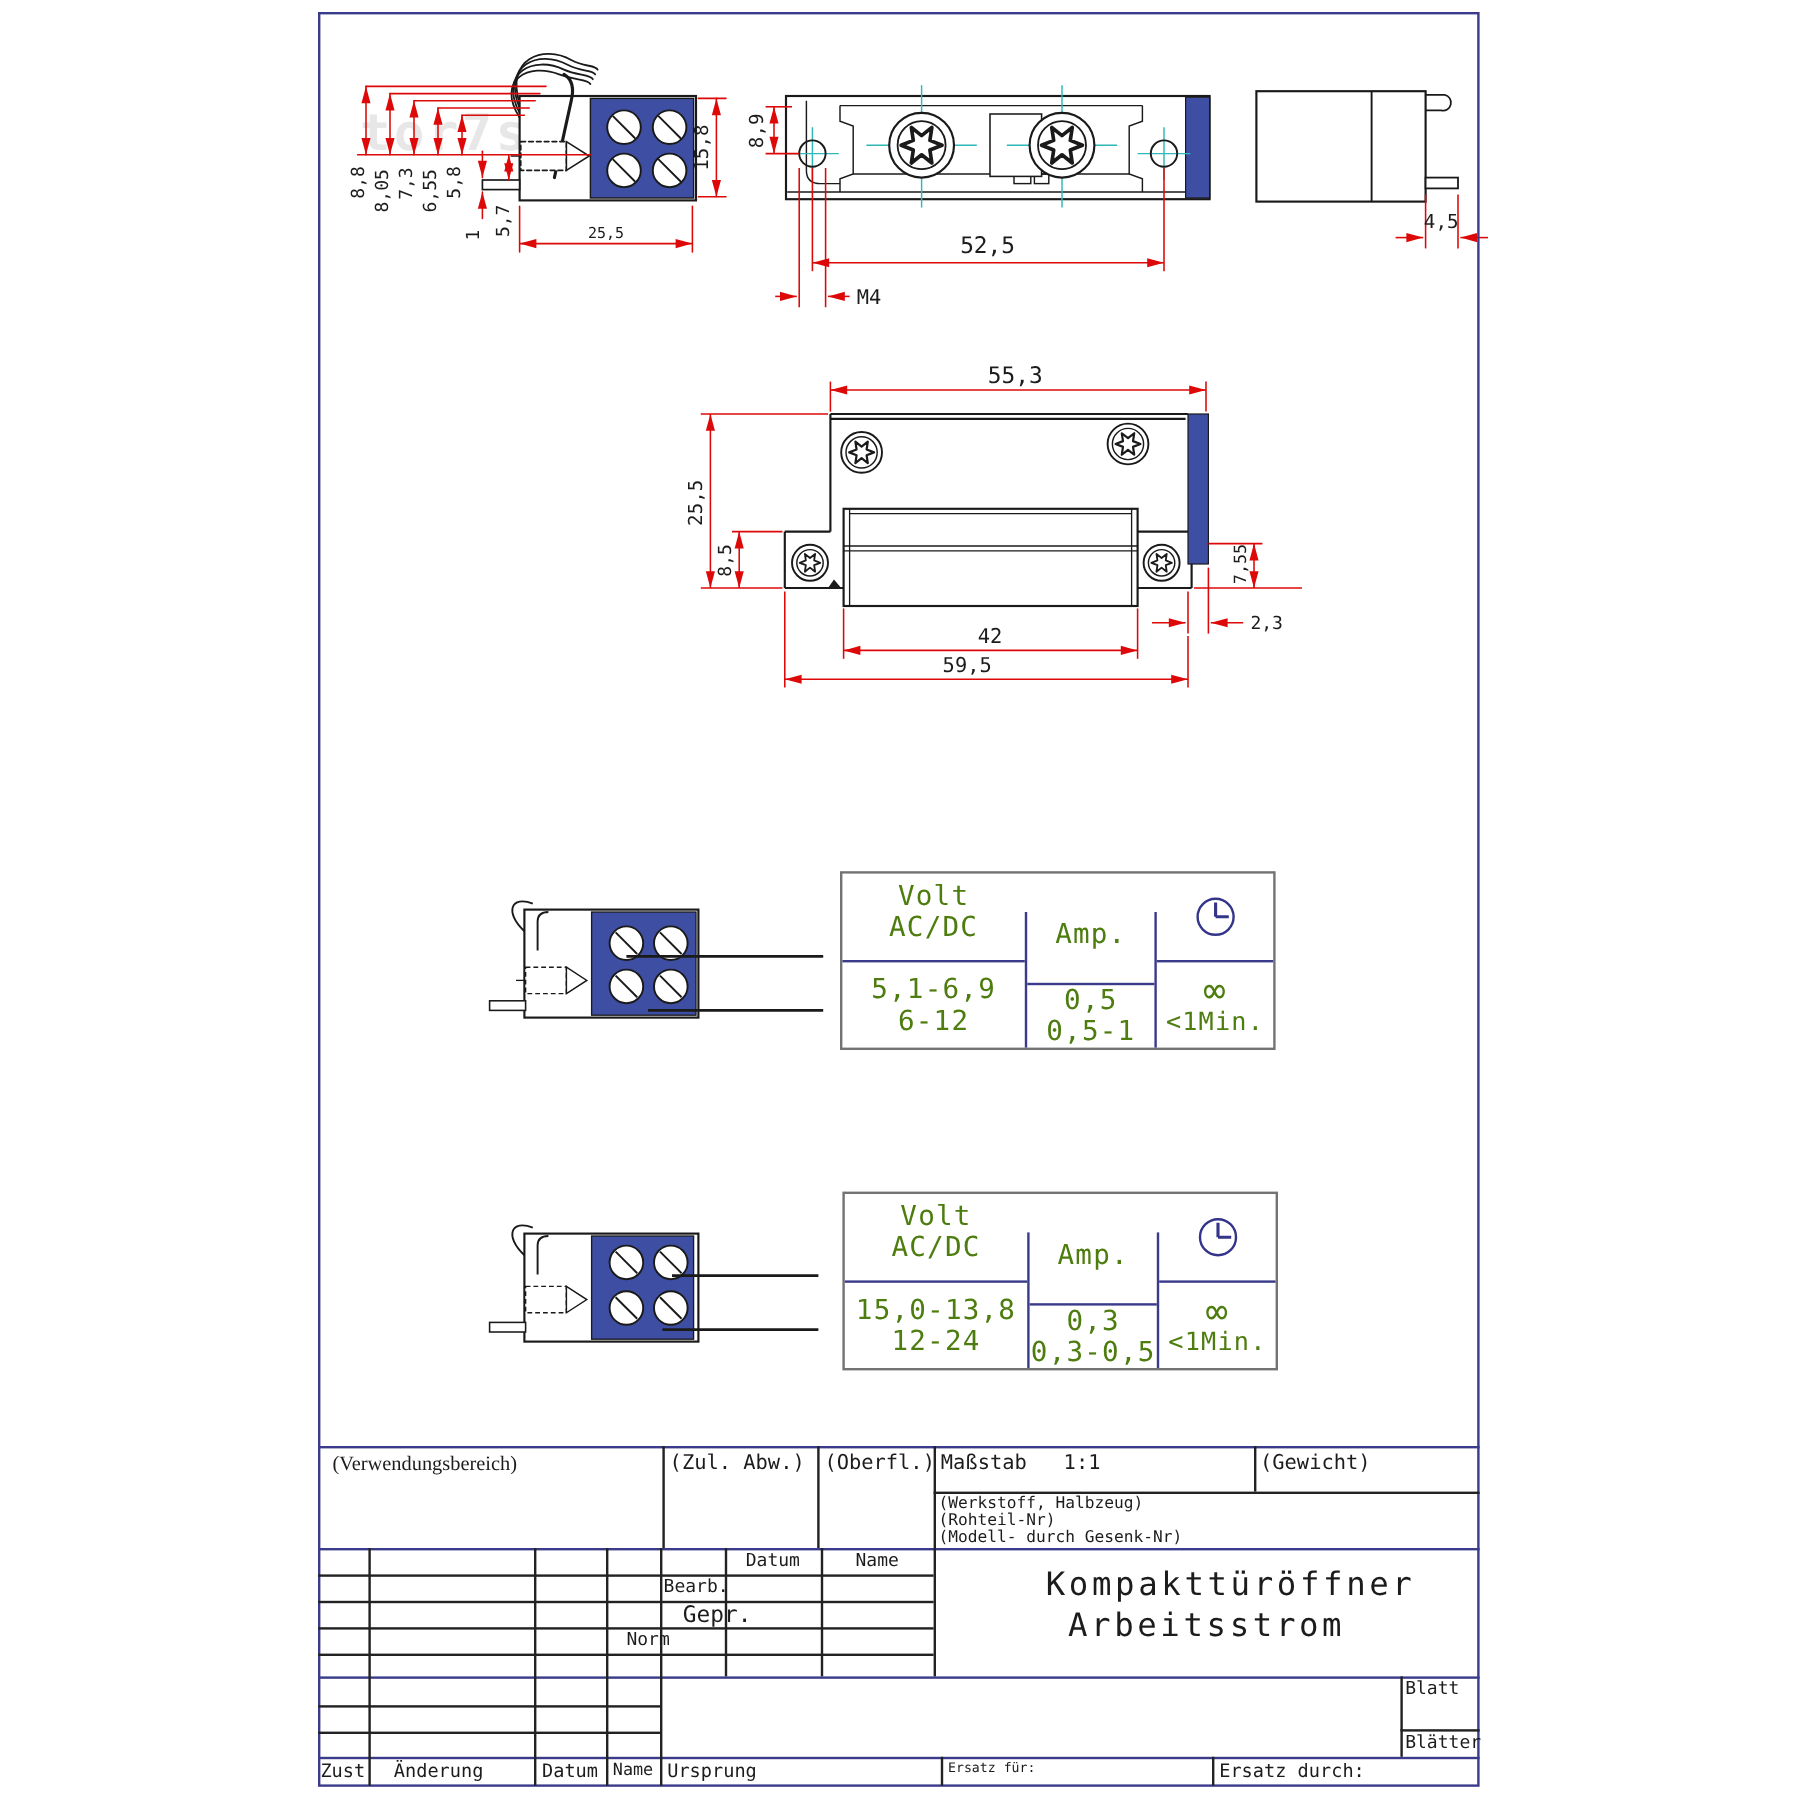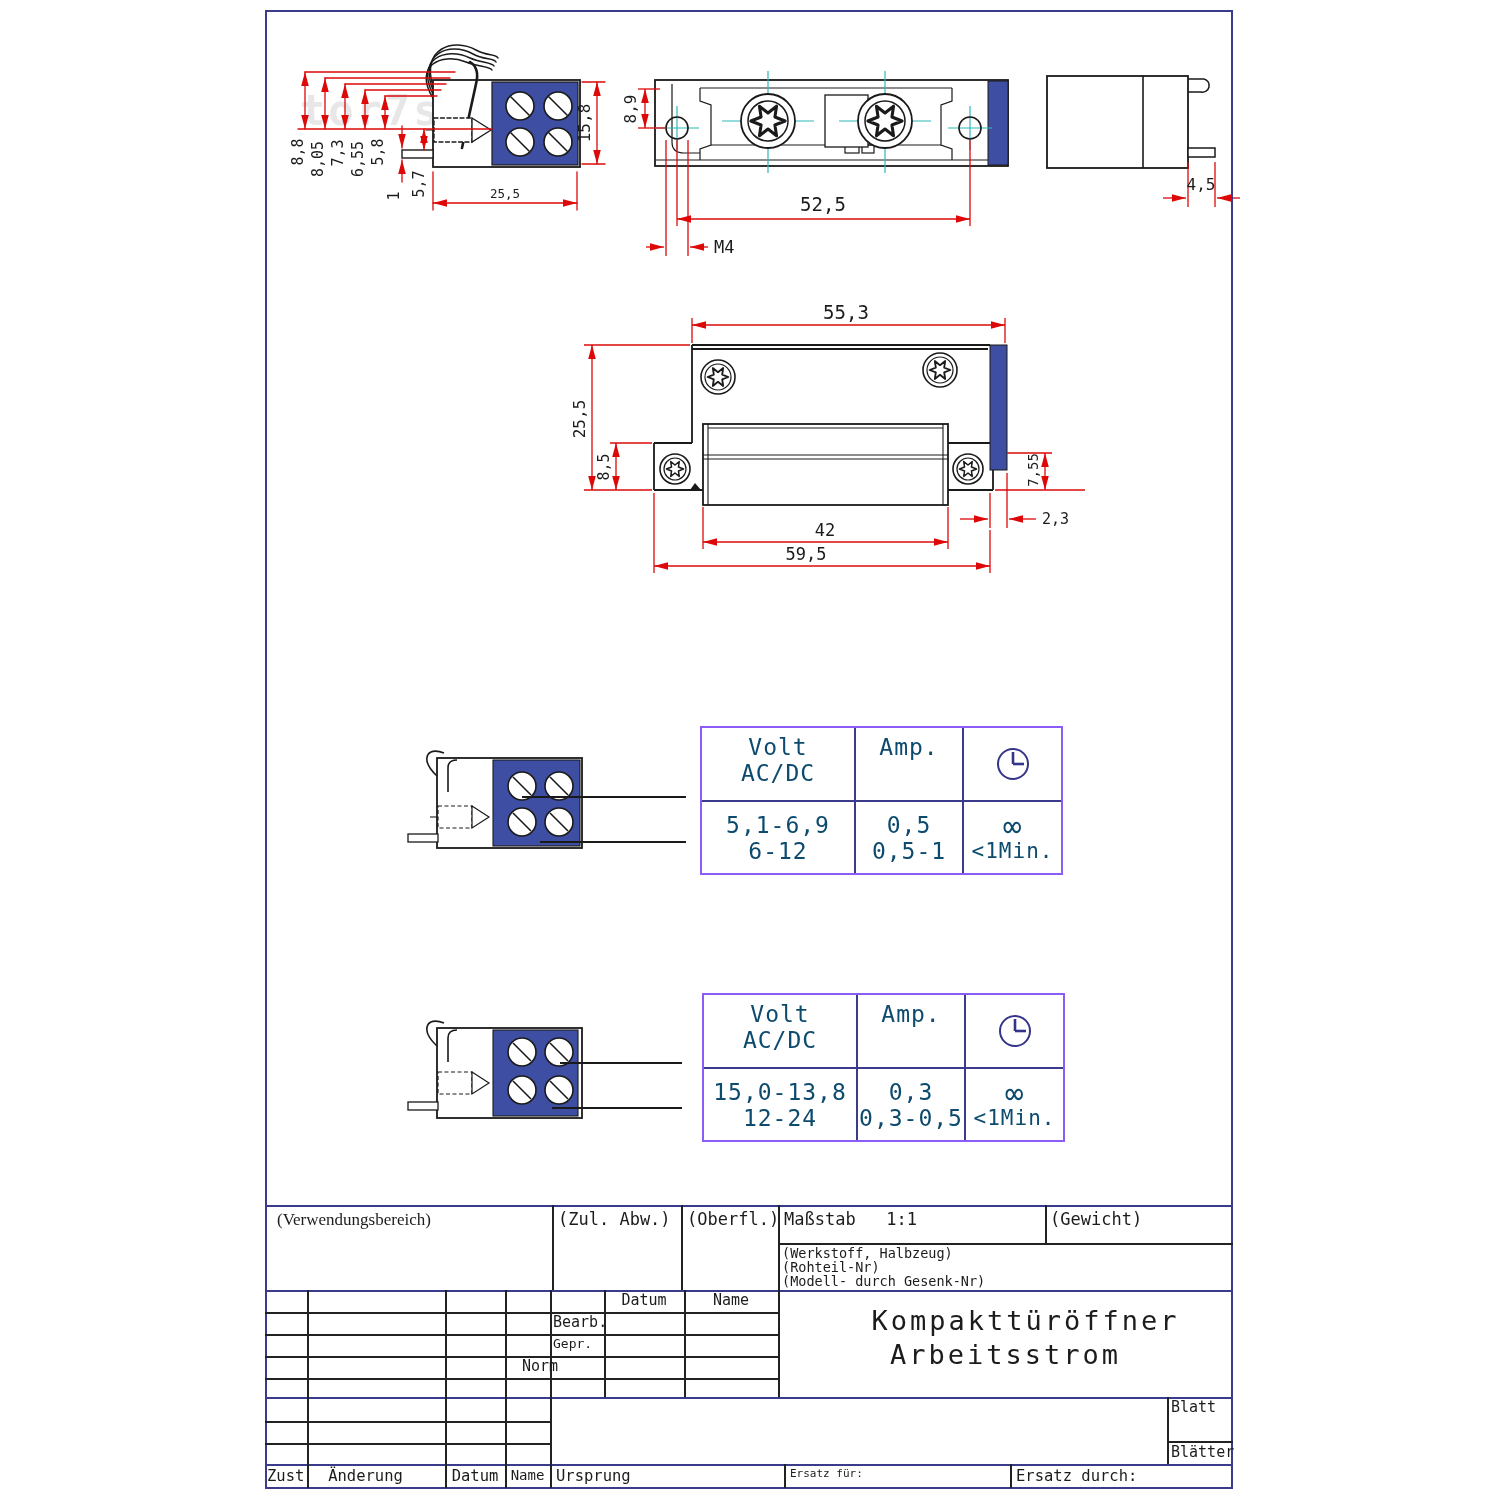--- a/index.html
+++ b/index.html
@@ -7,24 +7,24 @@
           font-family:"DejaVu Sans Mono", monospace;color:#1c1c1c;}
   .abs{position:absolute;}
   .bl{position:absolute;background:#222222;}
   .nl{position:absolute;background:#3b3b8c;}
   .lbl{position:absolute;white-space:pre;line-height:1.05;}
   .ctr{text-align:center;}
   #frame{position:absolute;left:265px;top:10px;width:968px;height:1479px;
          border:2px solid #3b3b8c;box-sizing:border-box;}
   #watermark{position:absolute;left:300px;top:86px;font-size:42px;font-weight:bold;
              color:#e7e7e7;letter-spacing:3px;}
-  .dtable{position:absolute;display:flex;border:2px solid #8b5cf6;box-sizing:border-box;
-          color:#0c4a6e;}
+  .dtable{position:absolute;display:flex;border:2px solid #737373;box-sizing:border-box;
+          color:#4d7c0f;}
   .dcol{display:flex;flex-direction:column;box-sizing:border-box;}
-  .dcol.mid{border-left:2px solid #3b3b8c;border-right:2px solid #3b3b8c;}
+  .dcol.mid{border-left:2px solid #3b3b8c;border-right:2px solid #3b3b8c;margin-top:32px;}
   .dhead{height:74px;border-bottom:2px solid #3b3b8c;box-sizing:border-box;
          display:flex;flex-direction:column;align-items:center;justify-content:flex-start;
          padding-top:6px;font-size:23px;letter-spacing:1px;}
   .dbody{flex:1;display:flex;flex-direction:column;align-items:center;justify-content:center;
          font-size:23px;letter-spacing:1px;}
   .inf{font-size:31px;line-height:26px;}
   svg text{font-family:"DejaVu Sans Mono", monospace;fill:#1c1c1c;}
   .tb{position:absolute;font-size:17px;}
 </style>
 </head>
@@ -371,21 +371,21 @@
   <div class="lbl tb" style="left:558px;top:1211px;">(Zul. Abw.)</div>
   <div class="lbl tb" style="left:687px;top:1211px;">(Oberfl.)</div>
   <div class="lbl tb" style="left:784px;top:1211px;">Maßstab   1:1</div>
   <div class="lbl tb" style="left:1050px;top:1211px;">(Gewicht)</div>
   <div class="lbl" style="left:782px;top:1246px;font-size:13.5px;">(Werkstoff, Halbzeug)</div>
   <div class="lbl" style="left:782px;top:1260px;font-size:13.5px;">(Rohteil-Nr)</div>
   <div class="lbl" style="left:782px;top:1274px;font-size:13.5px;">(Modell- durch Gesenk-Nr)</div>
   <div class="lbl ctr" style="left:604px;top:1293px;width:80px;font-size:15px;">Datum</div>
   <div class="lbl ctr" style="left:684px;top:1293px;width:94px;font-size:15px;">Name</div>
   <div class="lbl" style="left:553px;top:1315px;font-size:15px;">Bearb.</div>
-  <div class="lbl" style="left:553px;top:1337px;font-size:13px;">Gepr.</div>
+  <div class="lbl" style="left:553px;top:1337px;font-size:19px;padding-left:16px;">Gepr.</div>
   <div class="lbl" style="left:522px;top:1359px;font-size:15px;">Norm</div>
   <div class="lbl ctr" style="left:778px;top:1307px;width:495px;font-size:27px;letter-spacing:3px;">Kompakttüröffner</div>
   <div class="lbl ctr" style="left:778px;top:1341px;width:455px;font-size:27px;letter-spacing:3px;">Arbeitsstrom</div>
   <div class="lbl" style="left:1171px;top:1400px;font-size:15px;">Blatt</div>
   <div class="lbl" style="left:1171px;top:1445px;font-size:15px;">Blätter</div>
   <div class="lbl" style="left:267px;top:1468px;font-size:15.5px;">Zust</div>
   <div class="lbl ctr" style="left:307px;top:1468px;width:117px;font-size:15.5px;">Änderung</div>
   <div class="lbl ctr" style="left:445px;top:1468px;width:60px;font-size:15.5px;">Datum</div>
   <div class="lbl ctr" style="left:505px;top:1468px;width:45px;font-size:14px;">Name</div>
   <div class="lbl" style="left:556px;top:1468px;font-size:15.5px;">Ursprung</div>

